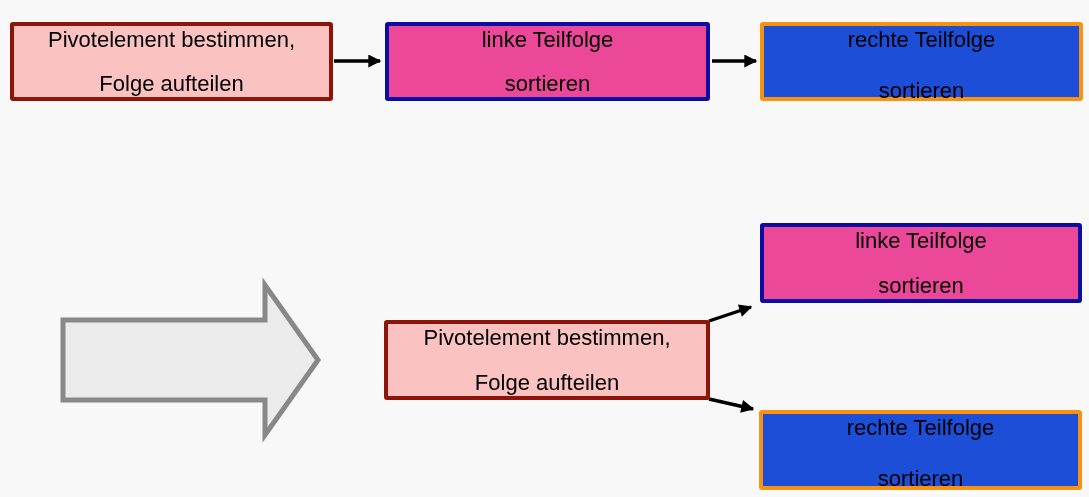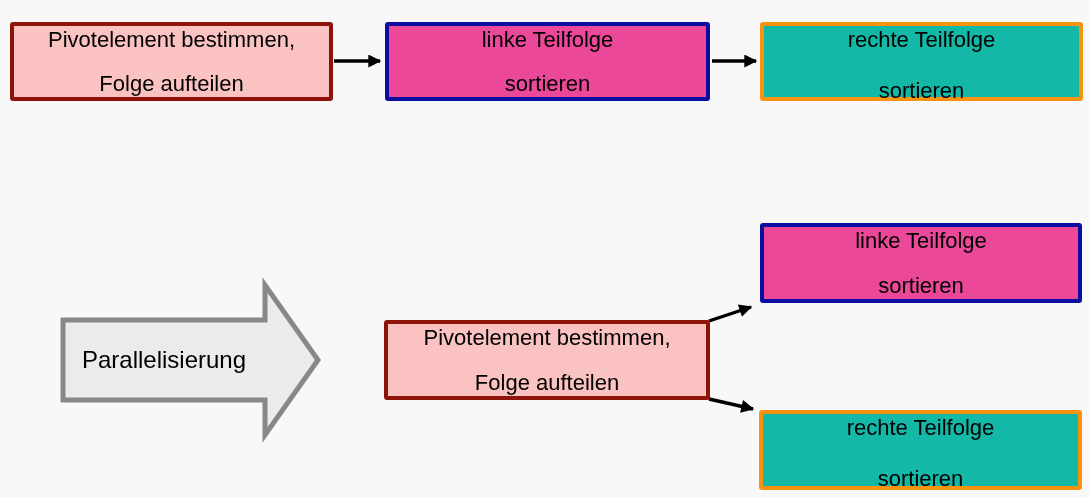--- a/index.html
+++ b/index.html
@@ -29,21 +29,21 @@
     flex-direction: column;
     justify-content: space-between;
     align-items: center;
     text-align: center;
     font-size: 22px;
     line-height: 27px;
     color: #000000;
   }
   .node-red    { background: #fbc2c2; border-color: #8e1308; }
   .node-blue   { background: #ec4899; border-color: #0c0ca0; }
-  .node-yellow { background: #14b8a6; border-color: #f79310; gap: 24px; }
+  .node-yellow { background: #1d4ed8; border-color: #f79310; gap: 24px; }
 
   .seq-pivot  { left: 10px;  top: 22px;  width: 323px; height: 79px; }
   .seq-left   { left: 385px; top: 22px;  width: 325px; height: 79px; }
   .seq-right  { left: 760px; top: 22px;  width: 323px; height: 79px; }
 
   .par-pivot  { left: 384px; top: 320px; width: 326px; height: 80px; }
   .par-left   { left: 760px; top: 223px; width: 322px; height: 80px; }
   .par-right  { left: 759px; top: 410px; width: 323px; height: 80px; }
 
   .transform-label {
@@ -86,21 +86,20 @@
   <div class="node node-blue seq-left">
     <span>linke Teilfolge</span>
     <span>sortieren</span>
   </div>
 
   <div class="node node-yellow seq-right">
     <span>rechte Teilfolge</span>
     <span>sortieren</span>
   </div>
 
-  <div class="transform-label">Parallelisierung</div>
 
   <div class="node node-red par-pivot">
     <span>Pivotelement bestimmen,</span>
     <span>Folge aufteilen</span>
   </div>
 
   <div class="node node-blue par-left">
     <span>linke Teilfolge</span>
     <span>sortieren</span>
   </div>

